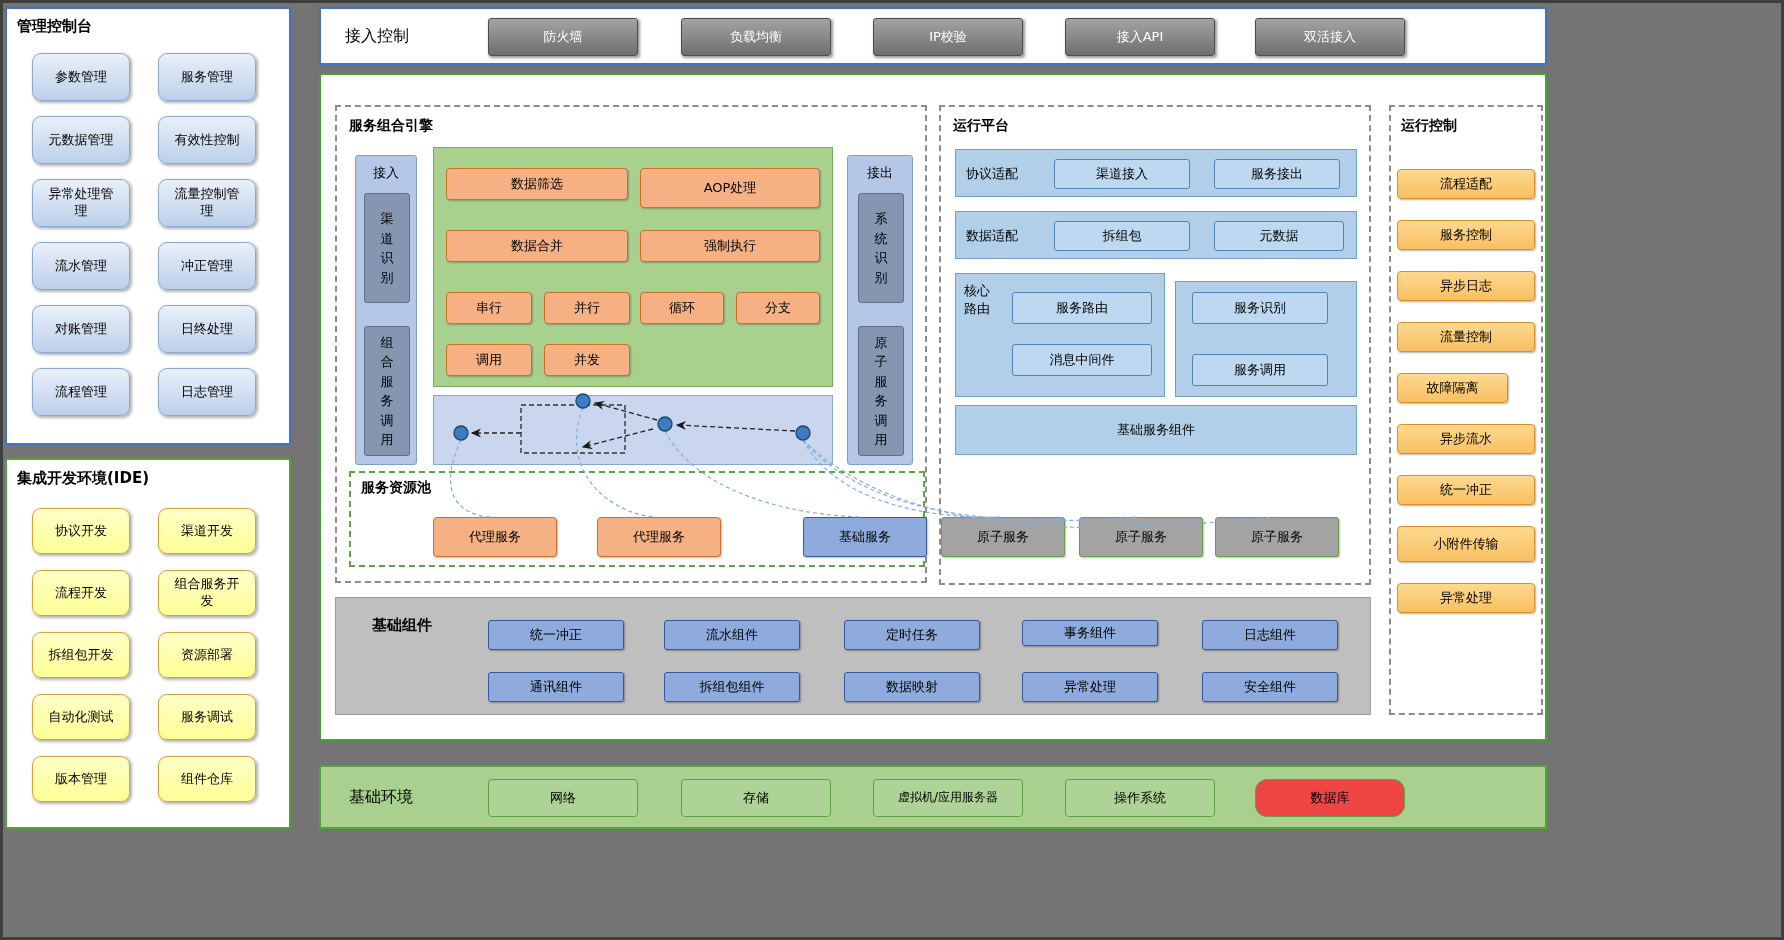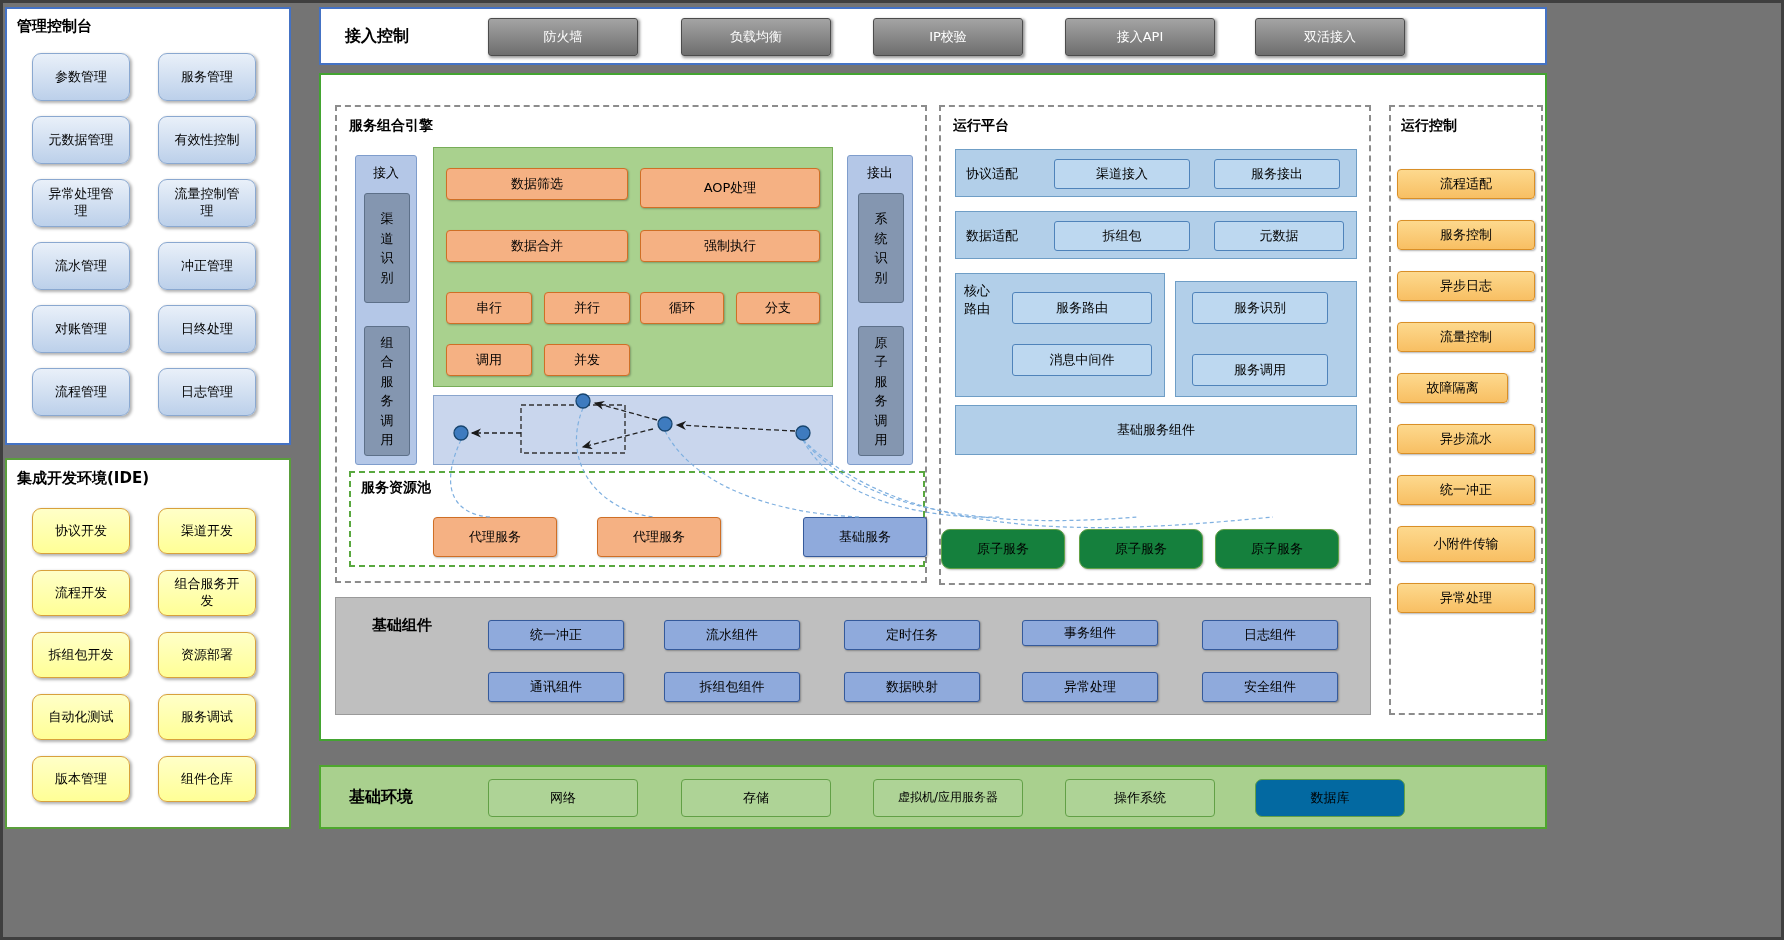--- a/index.html
+++ b/index.html
@@ -10,29 +10,29 @@
   .panel{position:absolute;background:#ffffff;}
   .cbox{display:flex;align-items:center;justify-content:center;text-align:center;font-size:13px;line-height:1.28;color:#000;}
   .blue-item{background:linear-gradient(180deg,#e9f0f9 0%,#bcd0ea 100%);border:1px solid #8aa8d0;border-radius:9px;box-shadow:1.5px 1.5px 3px rgba(0,0,0,.3);padding:0 10px;}
   .yellow-item{background:linear-gradient(180deg,#ffffc8 0%,#ffff96 100%);border:1px solid #d8a13c;border-radius:9px;box-shadow:1.5px 1.5px 3px rgba(0,0,0,.3);padding:16px 10px;}
   .gray-btn{background:linear-gradient(180deg,#a4a4a4 0%,#6e6e6e 100%);border:1px solid #4c4c4c;border-radius:3px;color:#fff;box-shadow:1.5px 1.5px 3px rgba(0,0,0,.4);}
   .orange-box{background:#f5b183;border:1px solid #cf6f26;border-radius:4px;box-shadow:1px 1px 2px rgba(0,0,0,.25);}
   .ctrl-box{background:linear-gradient(180deg,#fdd98e 0%,#f8bf63 100%);border:1px solid #d98f27;border-radius:4px;box-shadow:1px 1px 2px rgba(0,0,0,.3);}
   .comp-btn{background:#8faadc;border:1px solid #355a9b;border-radius:3px;box-shadow:1px 1px 2px rgba(0,0,0,.3);}
   .plat-row{background:#b2cfe9;border:1px solid #6f9ec6;}
   .plat-btn{background:#bdd8f0;border:1px solid #4f83ba;border-radius:3px;}
-  .atomic{background:#15803d;border:1px solid #62a247;border-radius:9px;box-shadow:1px 1px 2px rgba(0,0,0,.25);margin-top:12px;}
+  .atomic{background:#a3a3a3;border:1px solid #62a247;border-radius:3px;box-shadow:1px 1px 2px rgba(0,0,0,.25);}
   .blue-sv{background:#8faadc;border:1px solid #355a9b;border-radius:3px;box-shadow:1px 1px 2px rgba(0,0,0,.25);}
   .vcol{background:#b4c7e7;border:1px solid #7f9dcc;border-radius:3px;}
   .vbox{background:#8496b0;border:1px solid #5d7089;border-radius:3px;}
   .vbox span{display:block;width:15px;font-size:13px;line-height:1.5;word-break:break-all;}
   .dashed-gray{border:2px dashed #8c8c8c;background:transparent;}
   .dashed-green{border:2px dashed #59a83f;background:transparent;}
   .sec-title{font-size:15px;font-weight:bold;}
-  .big-title{font-size:16px;font-weight:bold;}
+  .big-title{font-size:16px;font-weight:normal;}
   .sub-title{font-size:14px;font-weight:600;}
   .lbl{font-size:13px;}
   .mc-grid{position:absolute;left:25px;top:44px;display:grid;grid-template-columns:98px 98px;grid-auto-rows:48px;gap:15px 28px;}
   .ide-grid{position:absolute;left:25px;top:48px;display:grid;grid-template-columns:98px 98px;grid-auto-rows:46px;gap:16px 28px;}
   .rc-stack{position:absolute;left:6px;top:62px;display:flex;flex-direction:column;gap:21px;}
 </style>
 </head>
 <body>
 
 <div class="canvas">
@@ -217,16 +217,16 @@
       <circle cx="482" cy="358" r="7" fill="#3e7bbf" stroke="#17456f" stroke-width="1.3"></circle>
     </svg>
   </div>
 
   <div class="abs" style="left:316px;top:762px;width:1228px;height:64px;background:#a9d08e;border:2px solid #4ea72e;">
     <div class="abs big-title" style="left:28px;top:20px;">基础环境</div>
     <div class="abs cbox" style="left:167px;top:12px;width:150px;height:38px;background:#aed396;border:1.5px solid #62a046;border-radius:4px;">网络</div>
     <div class="abs cbox" style="left:360px;top:12px;width:150px;height:38px;background:#aed396;border:1.5px solid #62a046;border-radius:4px;">存储</div>
     <div class="abs cbox" style="left:552px;top:12px;width:150px;height:38px;background:#aed396;border:1.5px solid #62a046;border-radius:4px;font-size:12px;">虚拟机/应用服务器</div>
     <div class="abs cbox" style="left:744px;top:12px;width:150px;height:38px;background:#aed396;border:1.5px solid #62a046;border-radius:4px;">操作系统</div>
-    <div class="abs cbox" style="left:934px;top:12px;width:150px;height:38px;background:#0369a1;border:1.5px solid #62a046;border-radius:7px;">数据库</div>
+    <div class="abs cbox" style="left:934px;top:12px;width:150px;height:38px;background:#ef4444;border:1.5px solid #62a046;border-radius:12px;">数据库</div>
   </div>
 
 </div>
 
 </body></html>

